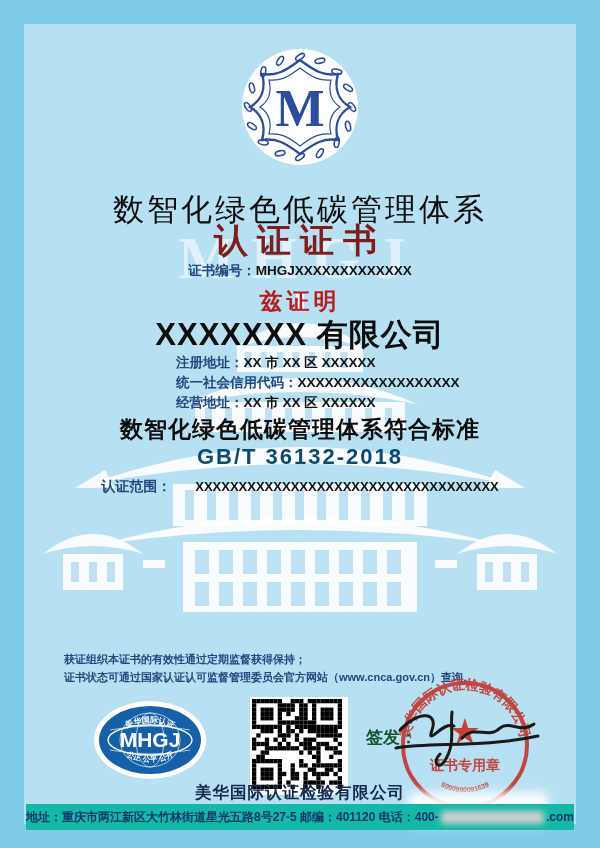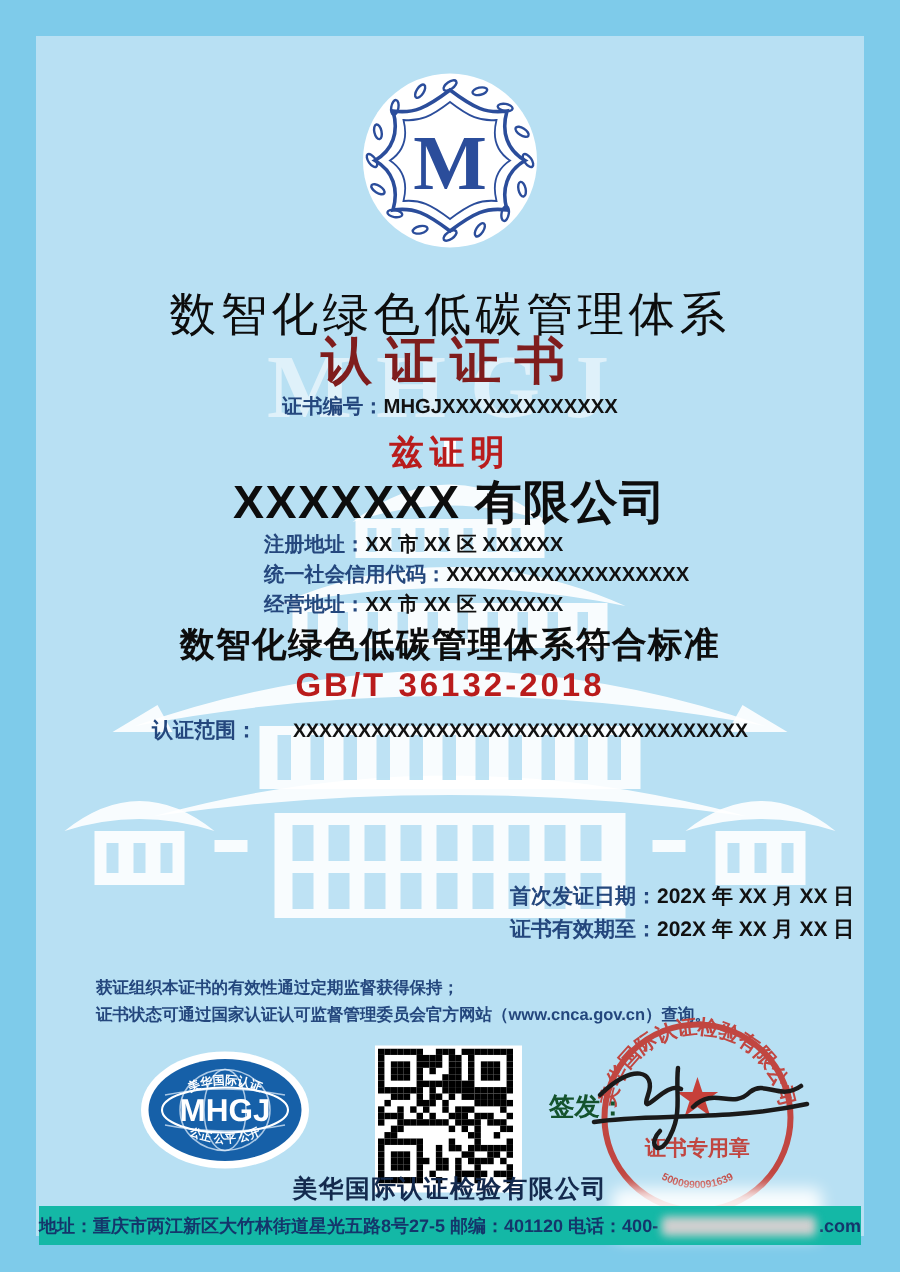--- a/index.html
+++ b/index.html
@@ -18,21 +18,21 @@
   .certno{top:262px;font-size:13.5px;}
   .lab{color:#24477d;font-weight:700;}
   .val{color:#111;font-weight:700;}
   .hereby{top:286px;font-size:23px;font-weight:700;color:#b91c1c;letter-spacing:4px;}
   .company{top:314px;font-size:31px;font-weight:900;color:#0d0d0d;letter-spacing:1px;}
   
   .fields{position:absolute;left:176px;top:353px;z-index:2;font-size:13.5px;line-height:20px;text-align:left;}
   .fields div{white-space:nowrap;}
   
   .std1{top:414px;font-size:23px;font-weight:900;color:#0d0d0d;letter-spacing:1px;}
-  .std2{top:444px;font-size:22px;font-weight:700;color:#b91c1c;letter-spacing:2px;}
+  .std2{top:444px;font-size:22px;font-weight:700;color:#0c4a6e;letter-spacing:2px;}
   .scope{top:478px;font-size:14px;white-space:nowrap;}
   .scope .val{font-size:13px;margin-left:24px;}
   
   .dates{position:absolute;left:340px;top:586px;z-index:2;font-size:14px;line-height:22px;text-align:left;}
   
   .notes{position:absolute;left:64px;top:650px;z-index:2;font-size:11px;line-height:18px;
          color:#24477d;font-weight:700;text-align:left;}
   
   .badge{position:absolute;left:92px;top:700px;width:116px;height:80px;z-index:2;}
   .qr{position:absolute;left:250px;top:697px;width:94px;height:94px;background:#fff;padding:2px;z-index:2;}
@@ -184,28 +184,20 @@
     </div>
   </div>
 
   <div class="abs z2 std1">数智化绿色低碳管理体系符合标准</div>
   <div class="abs z2 std2">GB/T 36132-2018</div>
 
   <div class="abs z2 scope">
     <span class="lab">认证范围：</span><span class="val">XXXXXXXXXXXXXXXXXXXXXXXXXXXXXXXXXXX</span>
   </div>
 
-  <div class="dates">
-    <div>
-      <span class="lab">首次发证日期：</span><span class="val">202X 年 XX 月 XX 日</span>
-    </div>
-    <div>
-      <span class="lab">证书有效期至：</span><span class="val">202X 年 XX 月 XX 日</span>
-    </div>
-  </div>
 
   <div class="notes">
     <div>获证组织本证书的有效性通过定期监督获得保持；</div>
     <div>证书状态可通过国家认证认可监督管理委员会官方网站（www.cnca.gov.cn）查询。</div>
   </div>
 
   <svg class="badge" viewBox="0 0 116 80">
     <ellipse cx="58" cy="40" rx="56" ry="39" fill="#ffffff"></ellipse>
     <ellipse cx="58" cy="40" rx="51" ry="34" fill="#1660a8"></ellipse>
     <g stroke="rgba(220,235,250,0.75)" fill="none" stroke-width="1">

